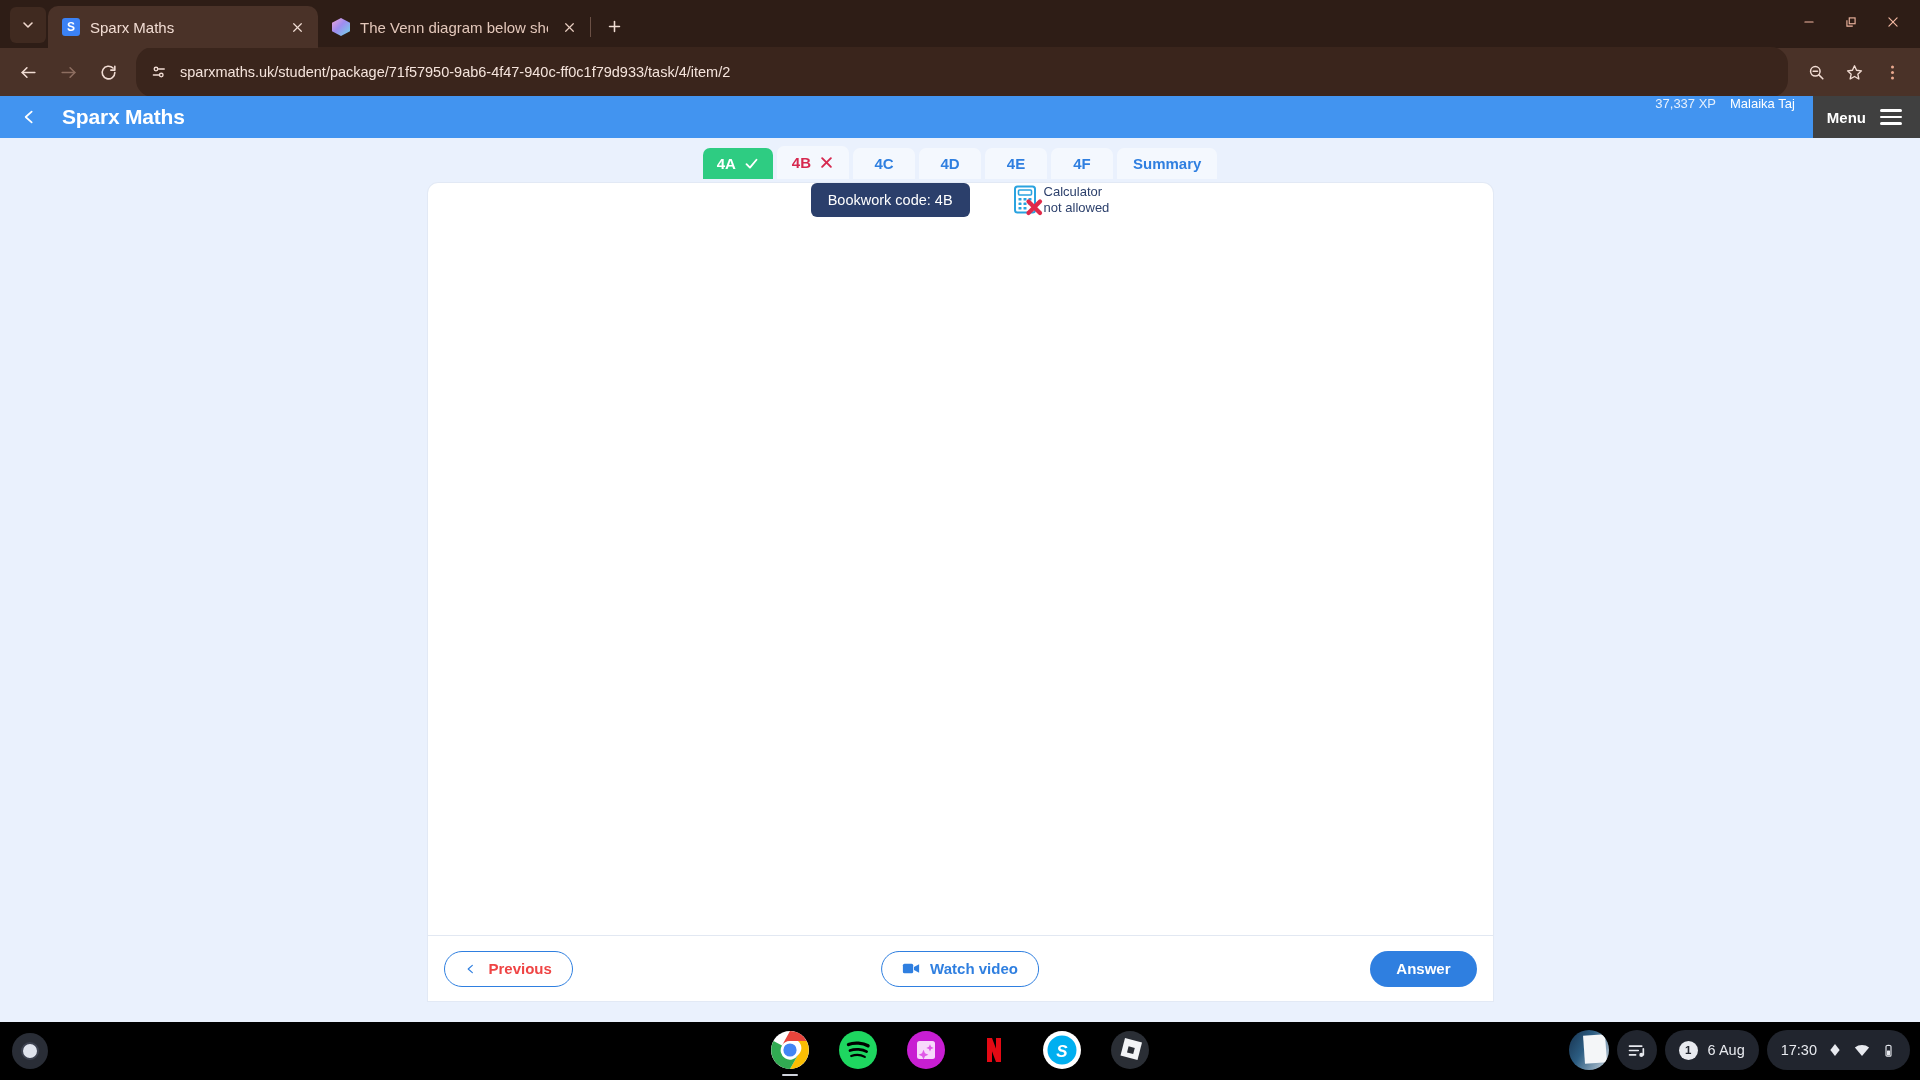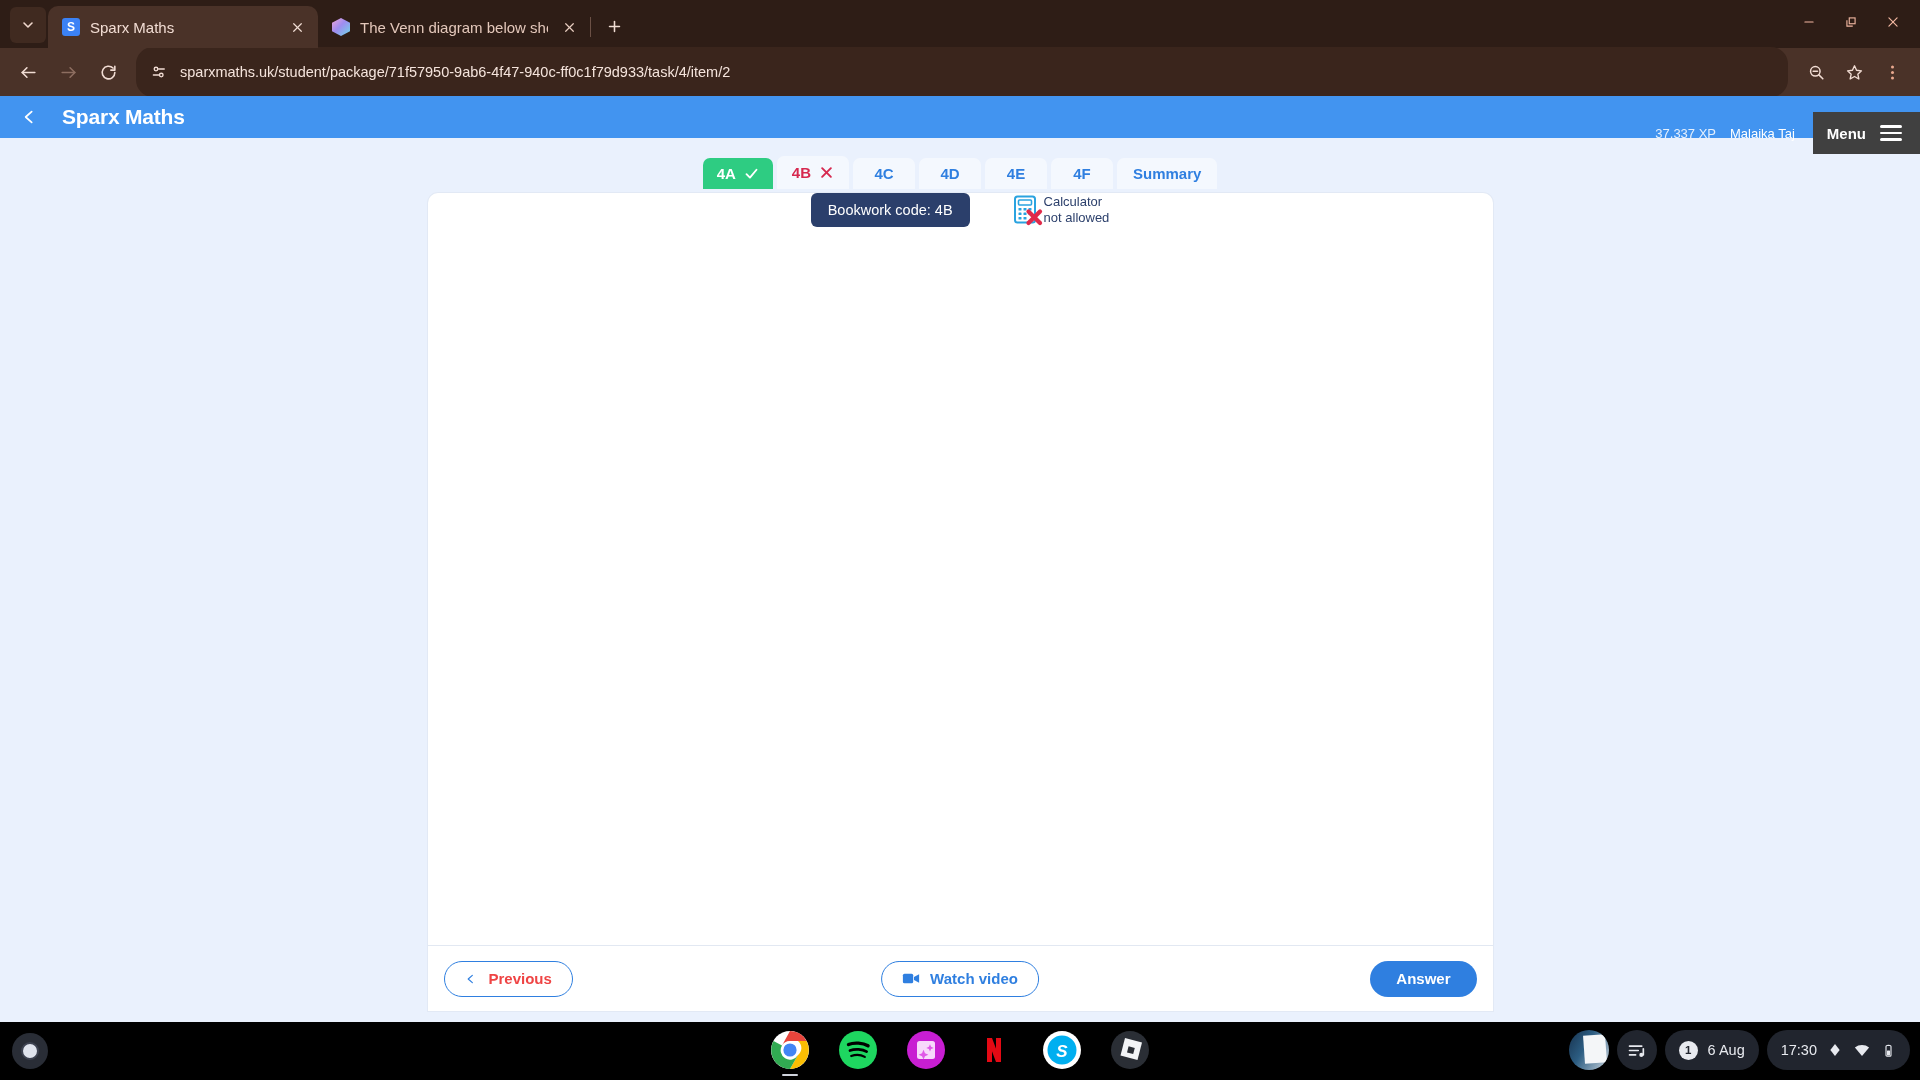--- a/index.html
+++ b/index.html
@@ -107,37 +107,37 @@
     display: flex; align-items: center; padding-left: 12px;
     position: relative;
   }
   .back-chev { width: 34px; height: 34px; display: flex; align-items: center; justify-content: center; }
   .back-chev svg { width: 16px; height: 22px; }
   .brand {
     font-size: 21px; font-weight: bold; color: #fff; margin-left: 16px;
     letter-spacing: -0.2px;
   }
   .header-right {
-    position: absolute; right: 0; top: 16px; height: 100%;
-    display: flex; align-items: center;
+    position: absolute; right: 0; top: 0; height: 100%;
+    display: flex; 
   }
   .xp { font-size: 13px; color: #e6f0fd; margin-right: 14px; }
   .username { font-size: 13px; color: #fff; margin-right: 18px; }
   .menu-area {
     background: #404040; height: 100%; display: flex; align-items: center;
     padding: 0 18px 0 14px; gap: 14px;
   }
   .menu-label { font-size: 15px; font-weight: bold; color: #fff; }
   .hamburger { display: flex; flex-direction: column; gap: 4px; }
   .hamburger span { display: block; width: 22px; height: 2.6px; background: #fff; border-radius: 2px; }
 
   
   .tasktabs {
     display: flex; justify-content: center; align-items: flex-end;
-    gap: 4px; padding-top: 18px;
+    gap: 4px; padding-top: 8px;
   }
   .ttab {
     height: 31px; display: flex; align-items: center; justify-content: center;
     gap: 8px; border-radius: 7px 7px 0 0; padding: 0 16px;
     font-size: 15px; font-weight: bold;
   }
   .ttab.done { background: #2ecc82; color: #fff; padding: 0 14px; }
   .ttab.wrong { background: #f4f8fe; color: #d6294f; height: 33px; padding: 0 15px; }
   .ttab.plain { background: #f4f8fe; color: #2f7fe0; min-width: 62px; }
   .ttab svg { width: 15px; height: 15px; }

